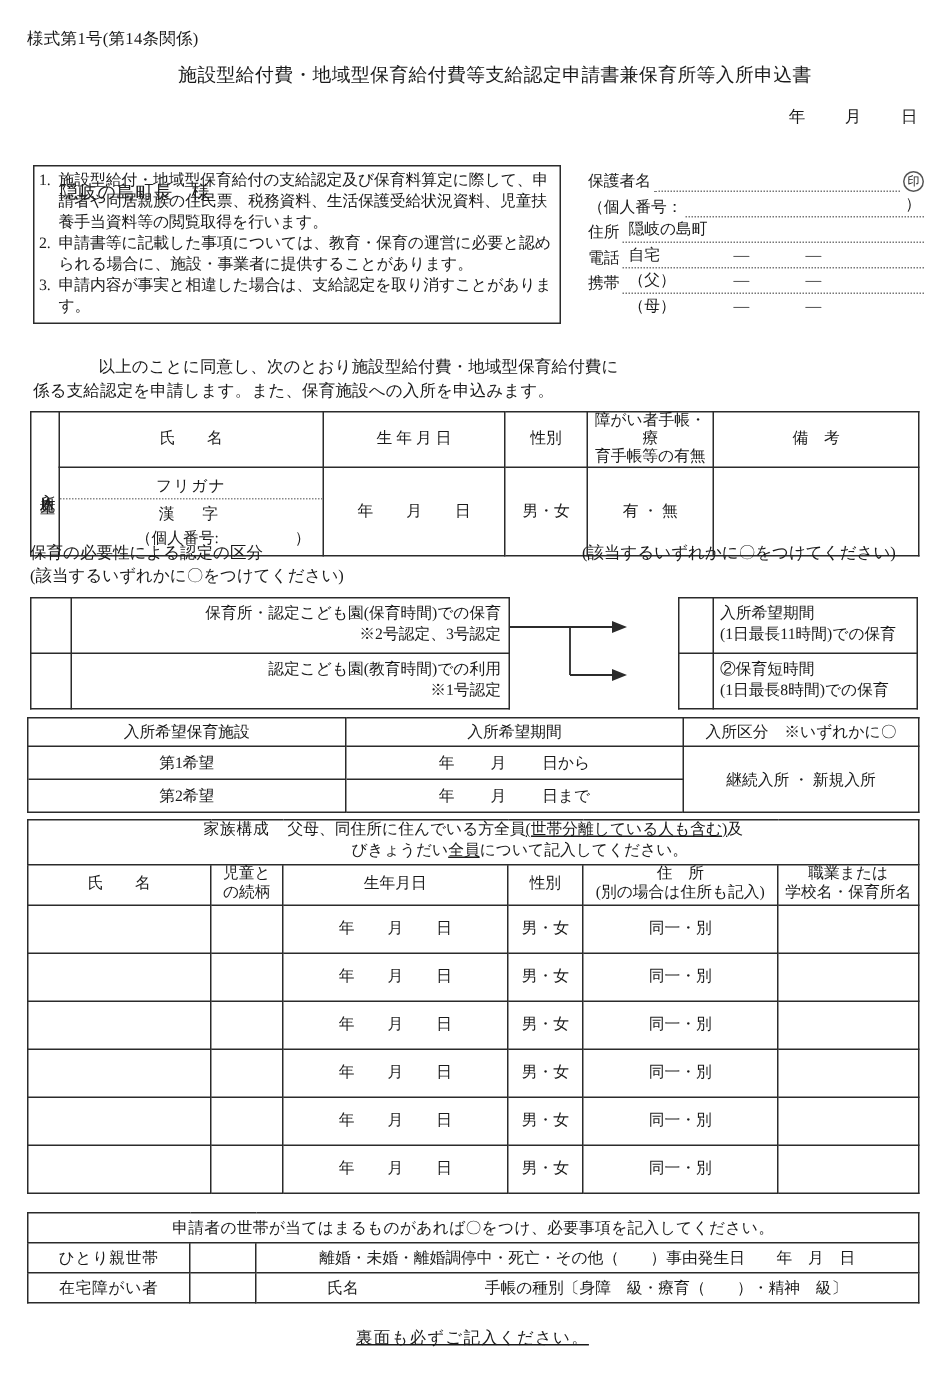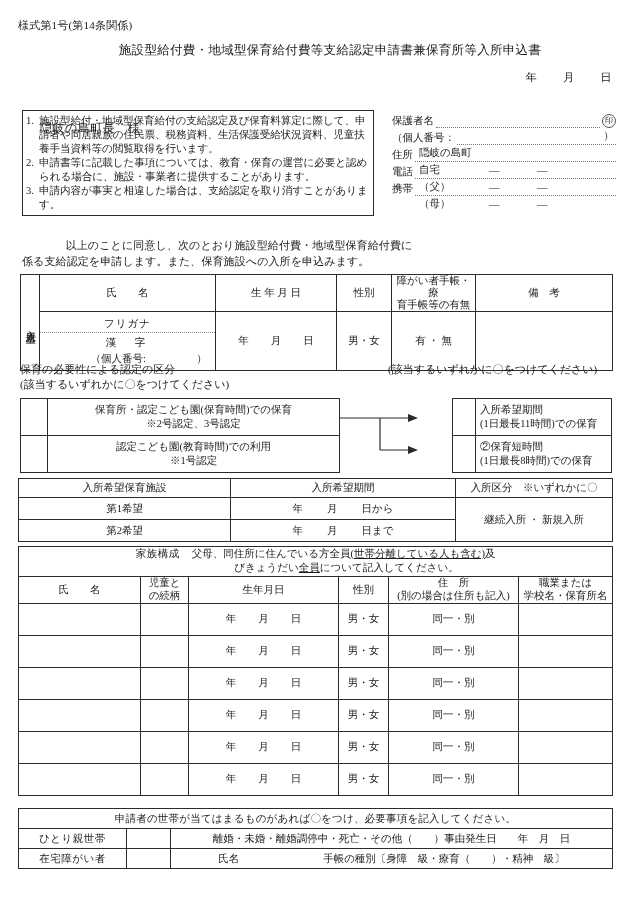--- a/index.html
+++ b/index.html
@@ -204,21 +204,21 @@
     line-height: 1.4;
   }
   .cat-left {
     position: absolute;
     left: 20px;
     top: 398px;
   }
   .cat-left table { width: 320px; }
   .cat-left td.chk { width: 26px; }
   .cat-left td.txt {
-    text-align: center;
+    text-align: right;
     padding: 3px 5px;
     line-height: 1.35;
     height: 30px;
   }
   .cat-right {
     position: absolute;
     left: 452px;
     top: 398px;
   }
   .cat-right table { width: 160px; }
@@ -614,14 +614,17 @@
       </tr>
       <tr>
         <td class="bot-lbl">在宅障がい者</td>
         <td></td>
         <td class="bot-val">氏名　　　　　　　　手帳の種別〔身障　級・療育（　　）・精神　級〕</td>
       </tr>
     </tbody>
       </table>
   </div>
 
+  <div class="footer-note">
+    <span>裏面も必ずご記入ください。</span>
+  </div>
 
 </div>
 
 </body></html>

